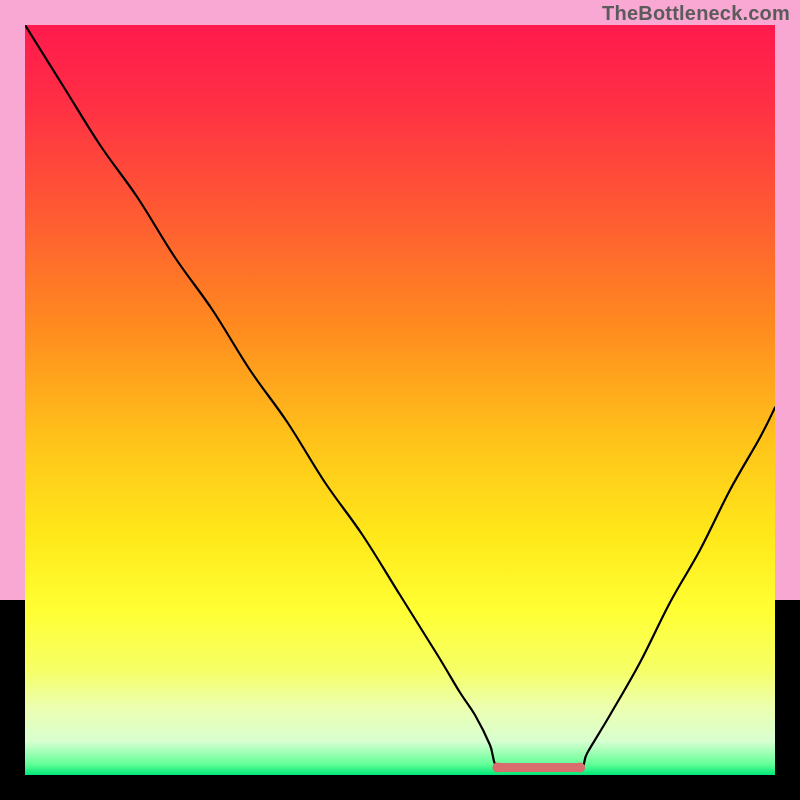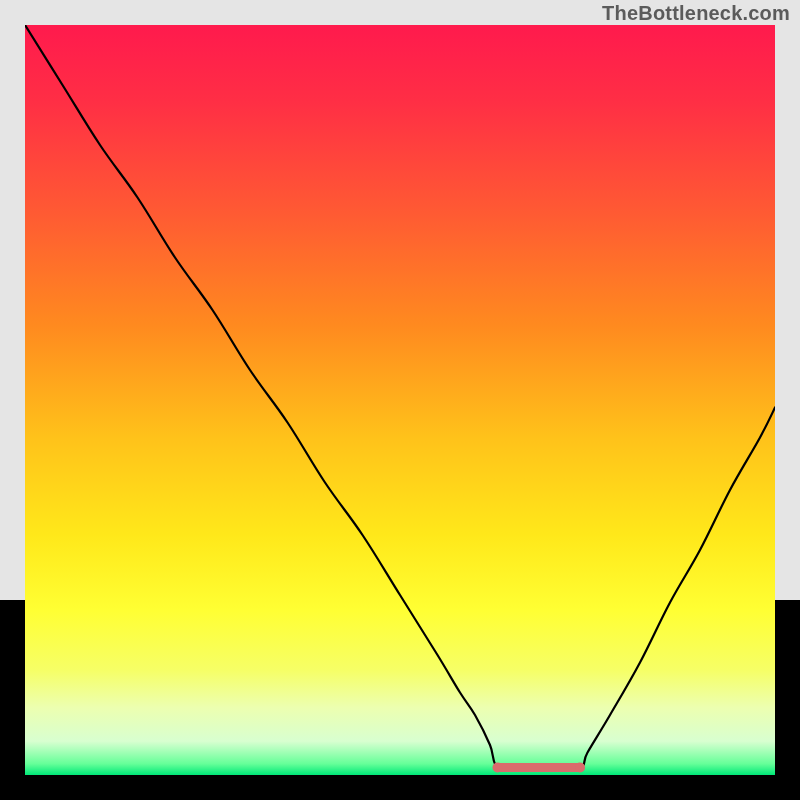--- a/index.html
+++ b/index.html
@@ -7,21 +7,21 @@
     padding: 0;
     width: 800px;
     height: 800px;
     overflow: hidden;
     background: #000;
   }
   .chart-container {
     position: relative;
     width: 800px;
     height: 600px;
-    background: #e5e5e5;
+    background: #f9a8d4;
   }
   .plot-area {
     position: absolute;
     left: 25px;
     top: 25px;
     width: 750px;
     height: 750px;
   }
   .gradient-bg {
     position: absolute;

